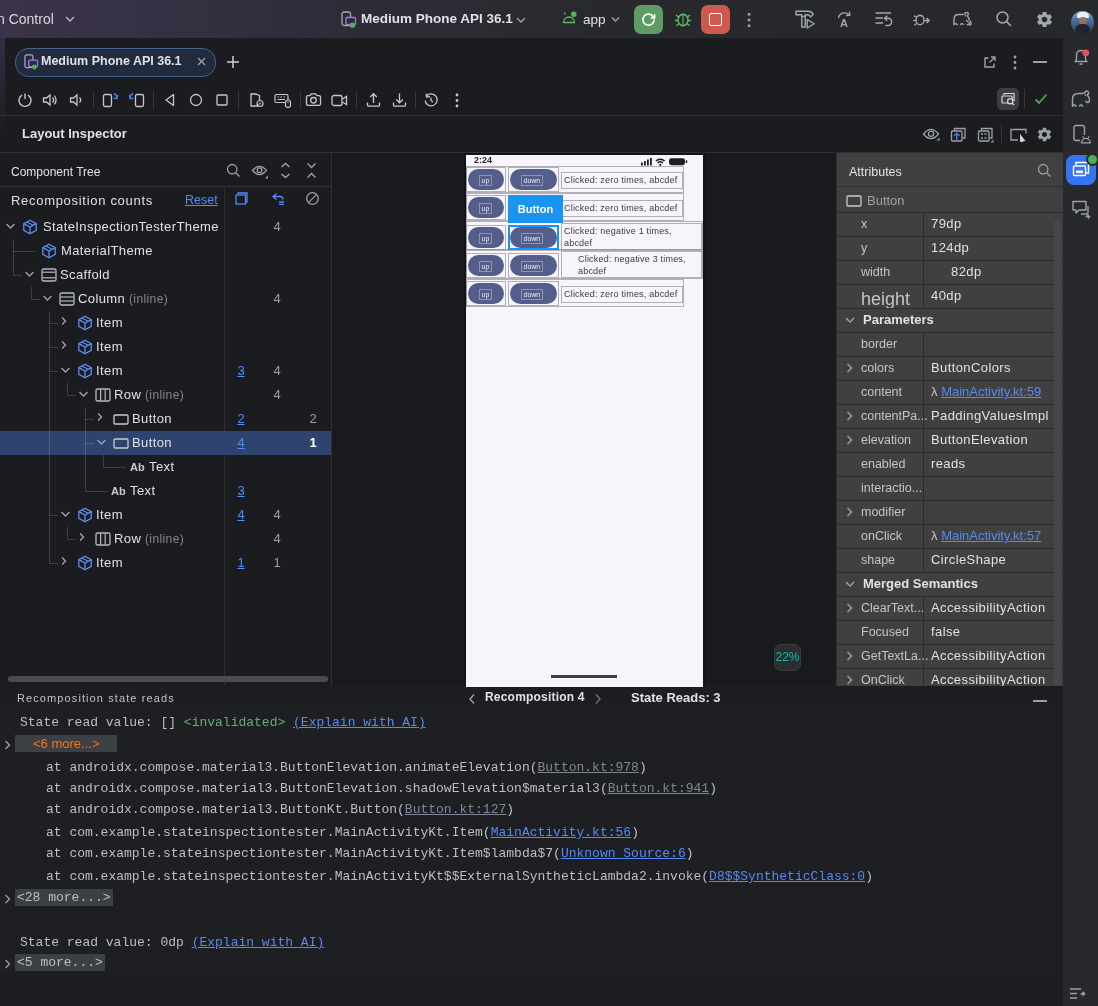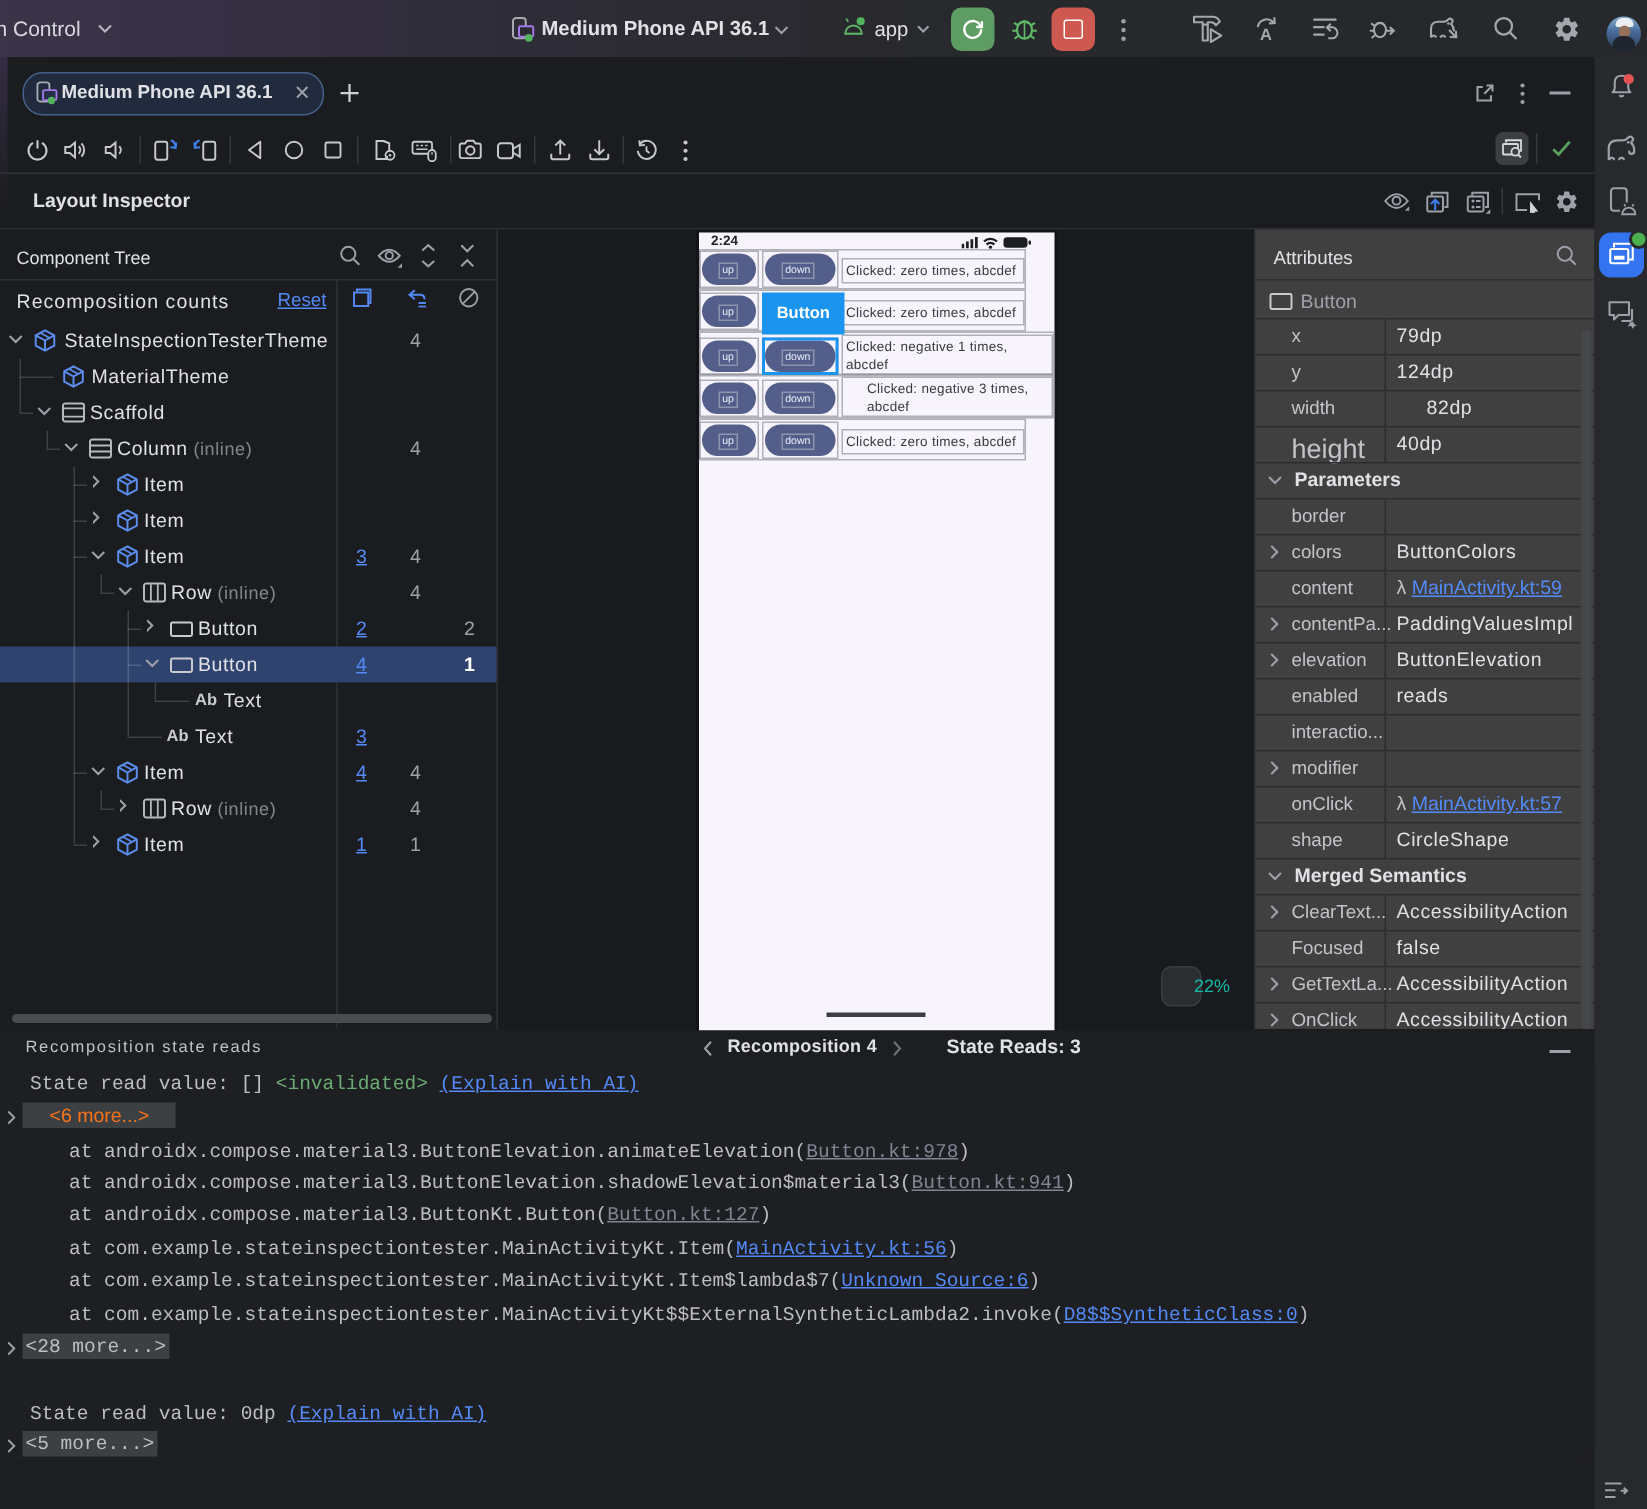--- a/index.html
+++ b/index.html
@@ -535,21 +535,21 @@
 <div class="abs" style="left:178px;top:130px;width:47px;height:21px;border-radius:11px;background:#535f8a;"></div>
 <div class="abs" style="left:189px;top:136px;padding:0.5px 1.5px;border:1px solid rgba(160,165,185,0.75);font-size:7px;color:#eceef6;line-height:7.5px;">down</div>
 <div class="abs" style="left:229px;top:133px;width:122px;height:17px;border:1px solid rgba(133,134,144,0.62);box-sizing:border-box;font-size:9px;color:#3a3b40;line-height:15px;padding-left:2px;white-space:nowrap;letter-spacing:0.2px;overflow:hidden;">Clicked: zero times, abcdef</div>
 
   <div class="abs" style="left:176px;top:72px;width:51px;height:25px;border:2px solid #1b94f0;box-sizing:border-box;"></div>
 
   <div class="abs" style="left:176px;top:42px;width:55px;height:28px;background:#1b94f0;color:#fff;font-size:11px;font-weight:600;text-align:center;line-height:28px;">Button</div>
 
   <div class="abs" style="left:219px;top:522px;width:66px;height:3px;background:#3c3e44;"></div>
 
-  <div class="abs" style="left:442px;top:491px;width:27px;height:27px;box-sizing:border-box;background:#2b2d30;border:1px solid #3a3c40;border-radius:7px;color:#14b8a6;font-size:12px;text-align:center;line-height:25px;padding-left:21px;">22%</div>
+  <div class="abs" style="left:442px;top:491px;width:27px;height:27px;box-sizing:border-box;background:#2b2d30;border:1px solid #3a3c40;border-radius:7px;color:#14b8a6;font-size:12px;text-align:center;line-height:25px;">22%</div>
 </div>
 
 <div class="abs" id="attrs" style="left:836px;top:153px;width:227px;height:533px;background:#404040;border-left:1px solid #2e3033;box-sizing:border-box;overflow:hidden;">
   <div class="abs" style="left:12px;top:12px;font-size:12.5px;color:#dfe1e5;">Attributes</div>
   <svg class="abs" style="left:200px;top:10px" width="15" height="15" viewBox="0 0 15 15">
     <circle cx="6.2" cy="6.2" r="4.7" fill="none" stroke="#9da0a8" stroke-width="1.3"></circle>
     <line x1="9.8" y1="9.8" x2="13.5" y2="13.5" stroke="#9da0a8" stroke-width="1.3"></line>
   </svg>
   <div class="abs" style="left:0;top:33px;width:227px;height:1px;background:#2e3033;"></div>
   <svg class="abs" style="left:9px;top:42px" width="16" height="12" viewBox="0 0 16 12">

